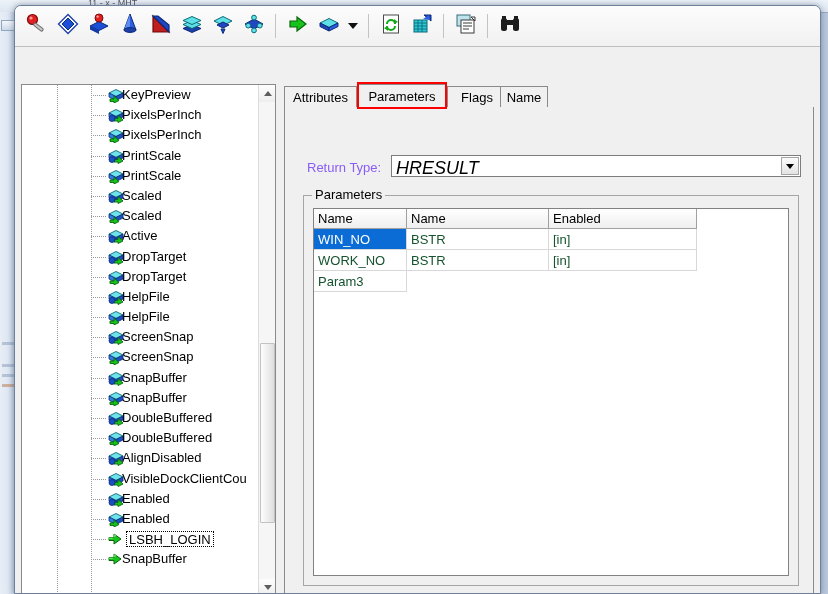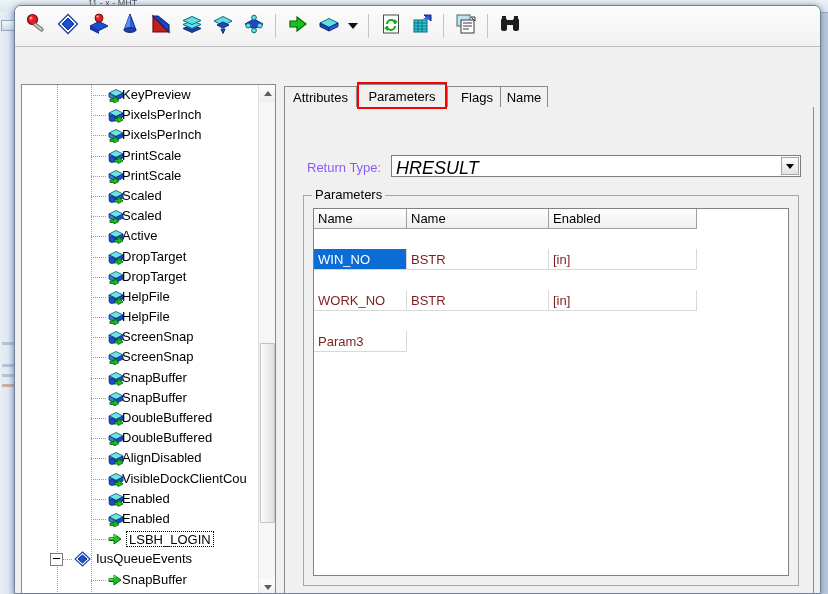--- a/index.html
+++ b/index.html
@@ -228,23 +228,23 @@
     position:absolute;left:9px;top:12px;right:9px;bottom:9px;
     background:#fff;border:1px solid #828282;box-sizing:border-box;overflow:hidden;
   }
   .lhead{display:flex;height:20px;}
   .lhead .hc{
     background:linear-gradient(#ffffff,#efefef);
     border-right:1px solid #a0a0a0;border-bottom:1px solid #a0a0a0;
     font-size:13px;color:#000;padding-left:4px;box-sizing:border-box;
     display:flex;align-items:center;
   }
-  .lrow{display:flex;height:21px;margin-top:20px;}
+  .lrow{display:flex;height:21px;}
   .lrow .cc{
-    font-size:13px;color:#7f1d1d;padding-left:4px;box-sizing:border-box;
+    font-size:13px;color:#14532d;padding-left:4px;box-sizing:border-box;
     display:flex;align-items:center;
     border-right:1px solid #d8d8d8;border-bottom:1px solid #d8d8d8;
     overflow:hidden;white-space:nowrap;
   }
   .lrow.sel .cc.c0{background:#0a6cd4;color:#fff;}
   .w0{width:93px;} .w1{width:142px;} .w2{width:148px;}
 </style>
 </head>
 <body>
 
@@ -664,29 +664,20 @@
                 </svg></span>
               <span class="lbl">Enabled</span>
             </div>
             <div class="trow lvl2">
               <span class="elbow"></span>
               <span class="ico"><svg width="17" height="16" viewBox="0 0 17 16">
                   <polygon points="1,6.5 6,6.5 6,3 13,8 6,13 6,9.5 1,9.5" fill="#18c21c" stroke="#0a660c" stroke-width="1"></polygon>
                   <polygon points="1,6.5 6,6.5 6,3 8.5,4.8 4,8 1,8" fill="#6cf06f" opacity="0.8"></polygon>
                 </svg></span>
               <span class="focusrect"><span>LSBH_LOGIN</span></span>
-            </div>
-            <div class="trow lvl1">
-              <span class="elbow"></span>
-              <span class="expander"></span>
-              <span class="ico"><svg width="17" height="16" viewBox="0 0 17 16">
-                  <polygon points="8.5,1 16,8 8.5,15 1,8" fill="#ffffff" stroke="#1a3fa8" stroke-width="1.1"></polygon>
-                  <polygon points="8.5,4 13,8 8.5,12 4,8" fill="#1a4fd6" stroke="#0b2a78"></polygon>
-                </svg></span>
-              <span class="lbl">IusQueueEvents</span>
             </div>
             <div class="trow lvl2">
               <span class="elbow"></span>
               <span class="ico"><svg width="17" height="16" viewBox="0 0 17 16">
                   <polygon points="1,6.5 6,6.5 6,3 13,8 6,13 6,9.5 1,9.5" fill="#18c21c" stroke="#0a660c" stroke-width="1"></polygon>
                   <polygon points="1,6.5 6,6.5 6,3 8.5,4.8 4,8 1,8" fill="#6cf06f" opacity="0.8"></polygon>
                 </svg></span>
               <span class="lbl">SnapBuffer</span>
             </div>
           </div>

